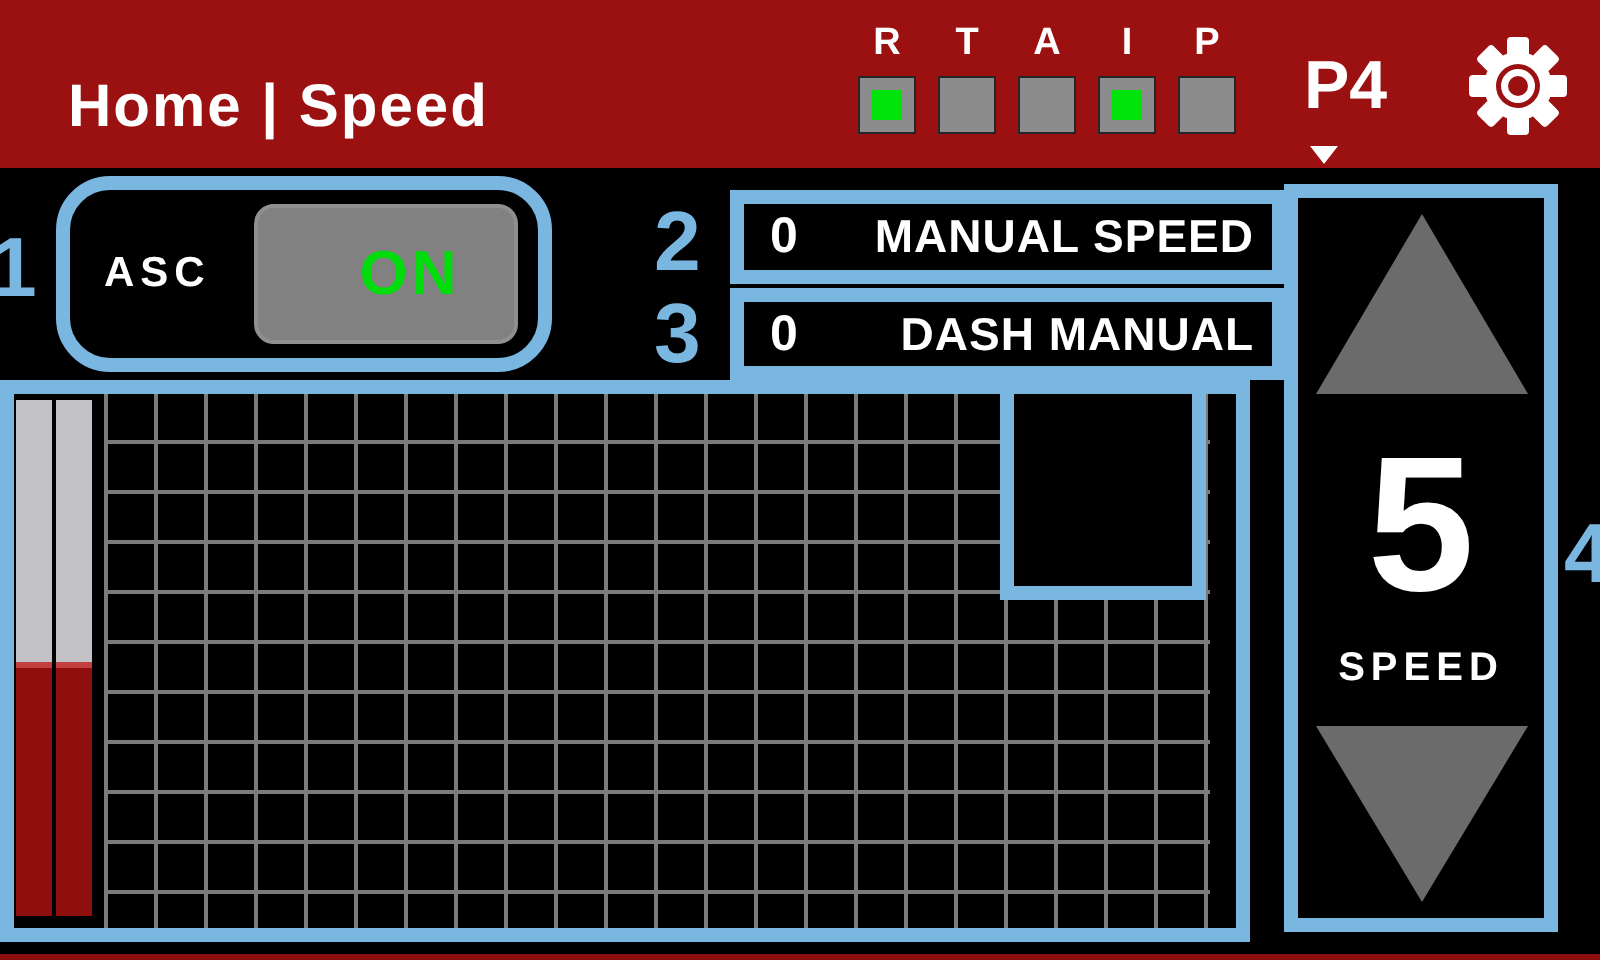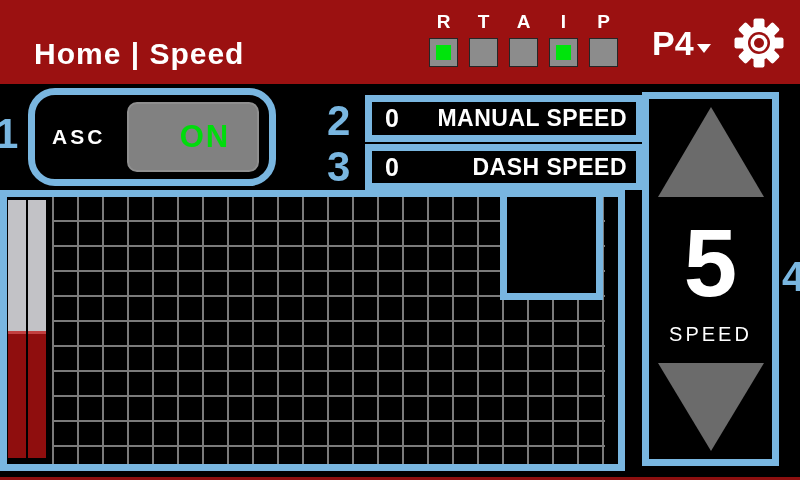--- a/index.html
+++ b/index.html
@@ -11,21 +11,21 @@
   .title{position:absolute;left:34px;top:12px;height:84px;display:flex;align-items:center;
          color:#fff;font-size:30px;font-weight:bold;letter-spacing:1px;}
   .indicators{position:absolute;left:429px;top:9px;display:flex;gap:11px;}
   .ind{width:29px;display:flex;flex-direction:column;align-items:center;}
   .ind .ltr{color:#fff;font-size:19px;font-weight:bold;line-height:26px;height:26px;}
   .ind .sq{width:29px;height:29px;margin-top:3px;background:#8C8C8C;border:1px solid #262626;
            box-sizing:border-box;display:flex;align-items:center;justify-content:center;}
   .ind .dot{width:15px;height:15px;background:#00E40C;display:none;}
   .ind.on .dot{display:block;}
   .profile{position:absolute;left:652px;top:24px;color:#fff;font-size:34px;font-weight:bold;
-           display:flex;align-items:center;cursor:pointer;}
+           display:flex;align-items:flex-start;cursor:pointer;flex-direction:column;}
   .caret{width:0;height:0;border-left:7px solid transparent;border-right:7px solid transparent;
          border-top:9px solid #fff;margin:10px 0 0 3px;}
   .gear{position:absolute;left:733px;top:17px;cursor:pointer;}
 
   
   .bluebox{position:absolute;background:#000;border:7px solid #79B6E0;box-sizing:border-box;}
   .callout{position:absolute;color:#79B6E0;font-size:42px;font-weight:bold;line-height:1;}
 
   
   #box-asc{left:28px;top:88px;width:248px;height:98px;display:flex;align-items:center;border-radius:27px;}
@@ -59,21 +59,21 @@
 
   
   #box-speed{left:642px;top:92px;width:137px;height:374px;display:flex;flex-direction:column;
              align-items:center;justify-content:space-between;padding:8px 0;}
   .tri-up{width:0;height:0;border-left:53px solid transparent;border-right:53px solid transparent;
           border-bottom:90px solid #6B6B6B;cursor:pointer;}
   .tri-down{width:0;height:0;border-left:53px solid transparent;border-right:53px solid transparent;
             border-top:88px solid #6B6B6B;cursor:pointer;}
   .speed-mid{flex:1;display:flex;flex-direction:column;align-items:center;justify-content:center;}
   .speed-val{color:#fff;font-size:96px;font-weight:bold;line-height:1;}
-  .speed-lbl{color:#fff;font-size:20px;font-weight:normal;letter-spacing:3px;margin-top:12px;}
+  .speed-lbl{color:#fff;font-size:20px;font-weight:bold;letter-spacing:3px;margin-top:12px;}
 
   .bottom-strip{position:absolute;left:0;top:477px;width:800px;height:3px;background:#8C0F0F;}
 </style>
 </head>
 <body>
 
 <div id="screen">
 
   <div class="topbar">
     <div class="title">Home | Speed</div>
@@ -142,21 +142,21 @@
     <div class="on-btn">ON</div>
   </div>
 
   <div class="bluebox readout" id="box-manual">
     <span class="val">0</span>
     <span class="lbl">MANUAL SPEED</span>
   </div>
 
   <div class="bluebox readout" id="box-dash">
     <span class="val">0</span>
-    <span class="lbl">DASH SPEED</span>
+    <span class="lbl">DASH MANUAL</span>
   </div>
 
   <div class="bluebox" id="box-graph">
     <div class="grid"></div>
     <div class="gauge" id="gauge-left"></div>
     <div class="gauge" id="gauge-right"></div>
     <div class="window5"></div>
   </div>
 
   <div class="bluebox" id="box-speed">

